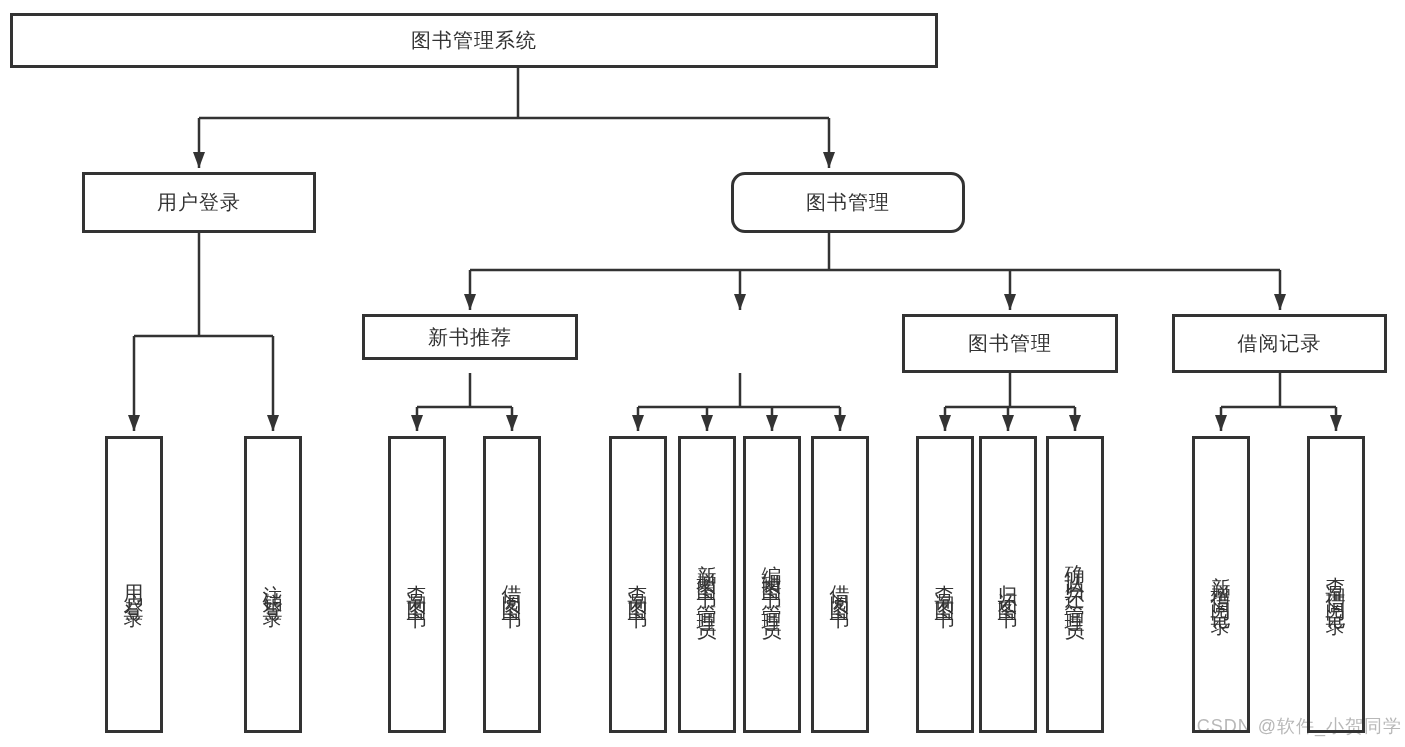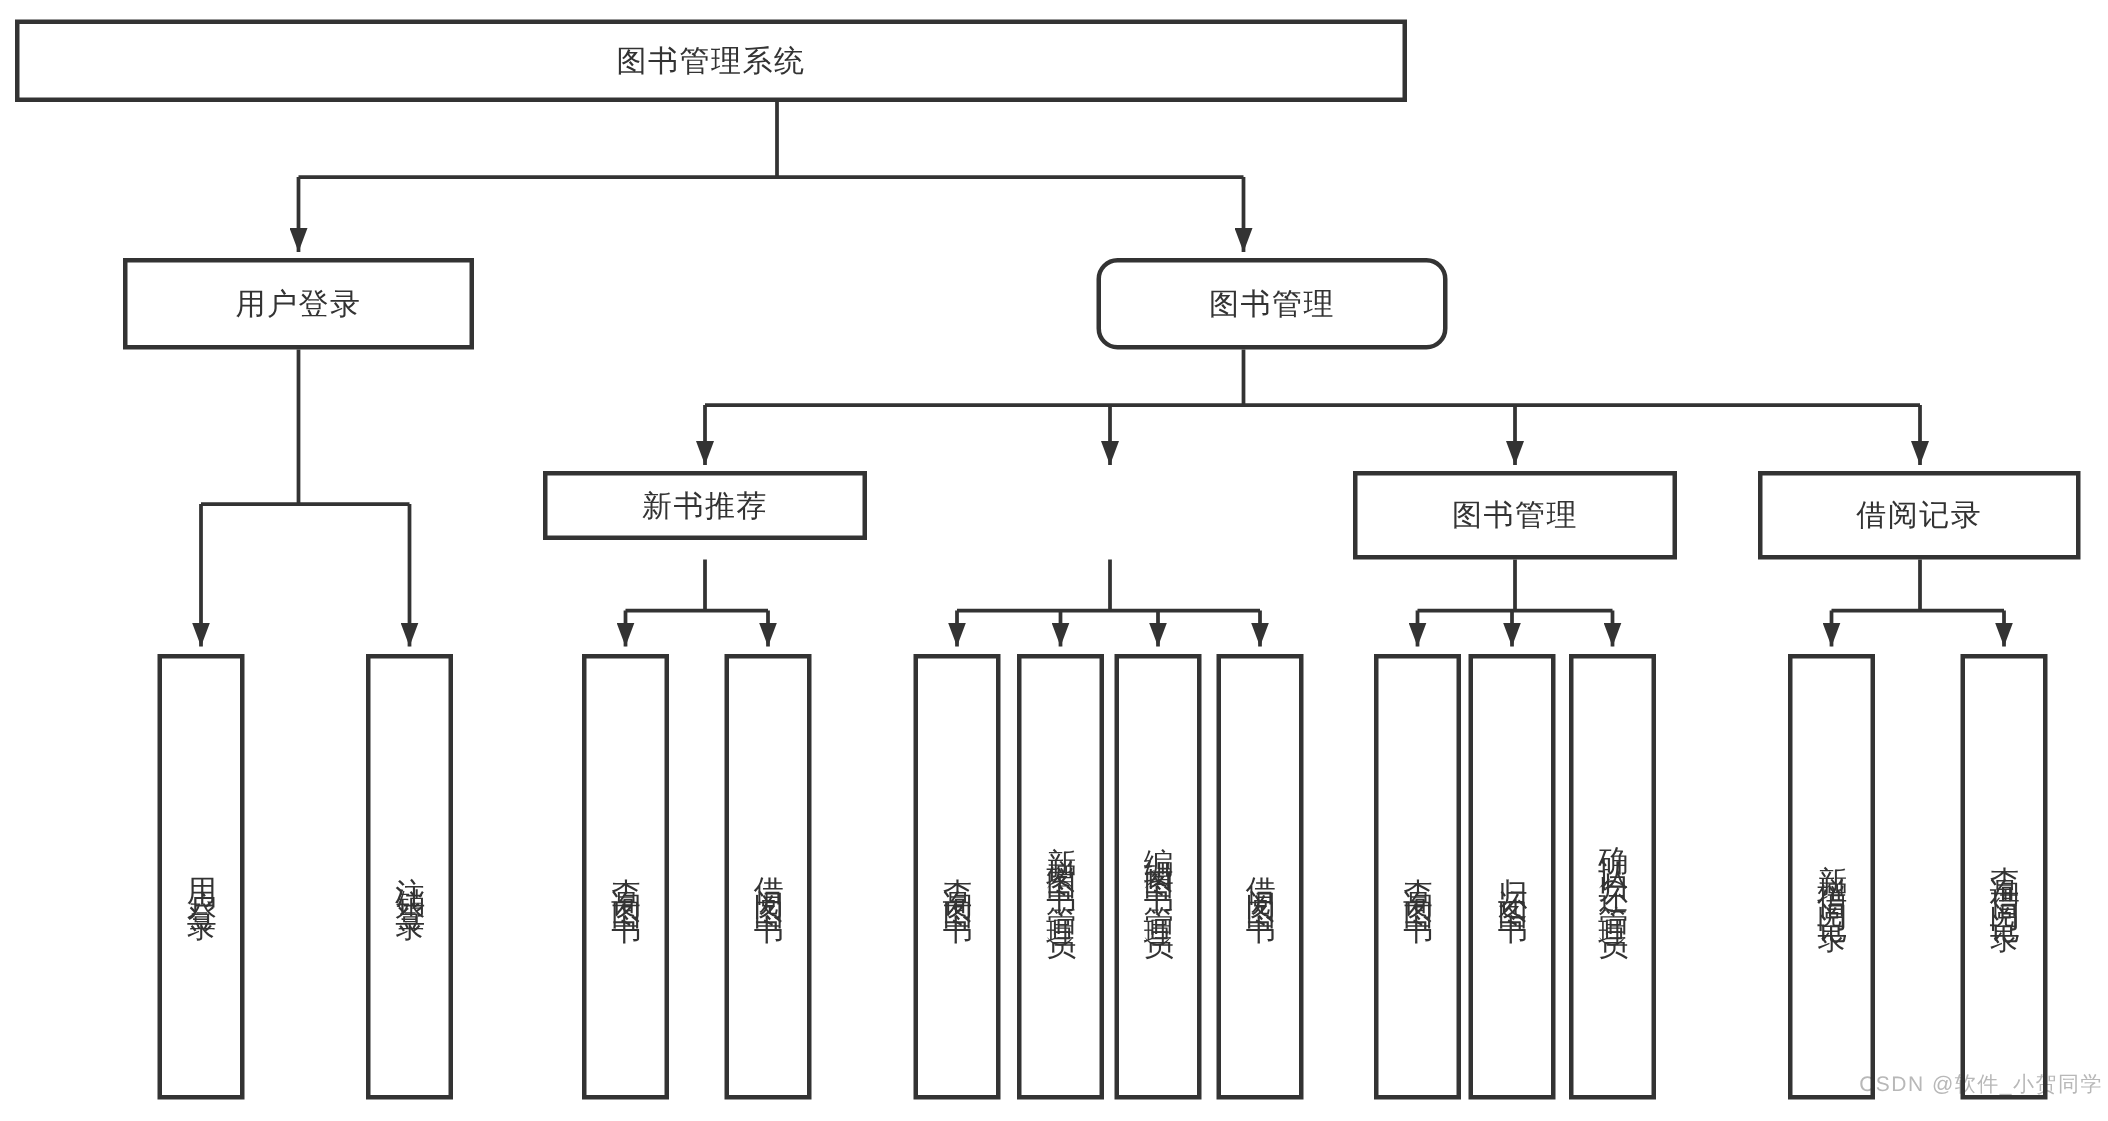--- a/index.html
+++ b/index.html
@@ -62,21 +62,21 @@
     position: absolute;
     left: 0; top: 0;
     width: 1405px; height: 747px;
     z-index: 3;
     pointer-events: none;
   }
   .watermark {
     position: absolute;
     top: 714px;
     right: 3px;
-    font-size: 14px;
+    font-size: 18px;
     color: #b8b8b8;
     letter-spacing: 1px;
     z-index: 1;
     white-space: nowrap;
   }
 </style>
 </head>
 <body>
 
 <div class="canvas">

